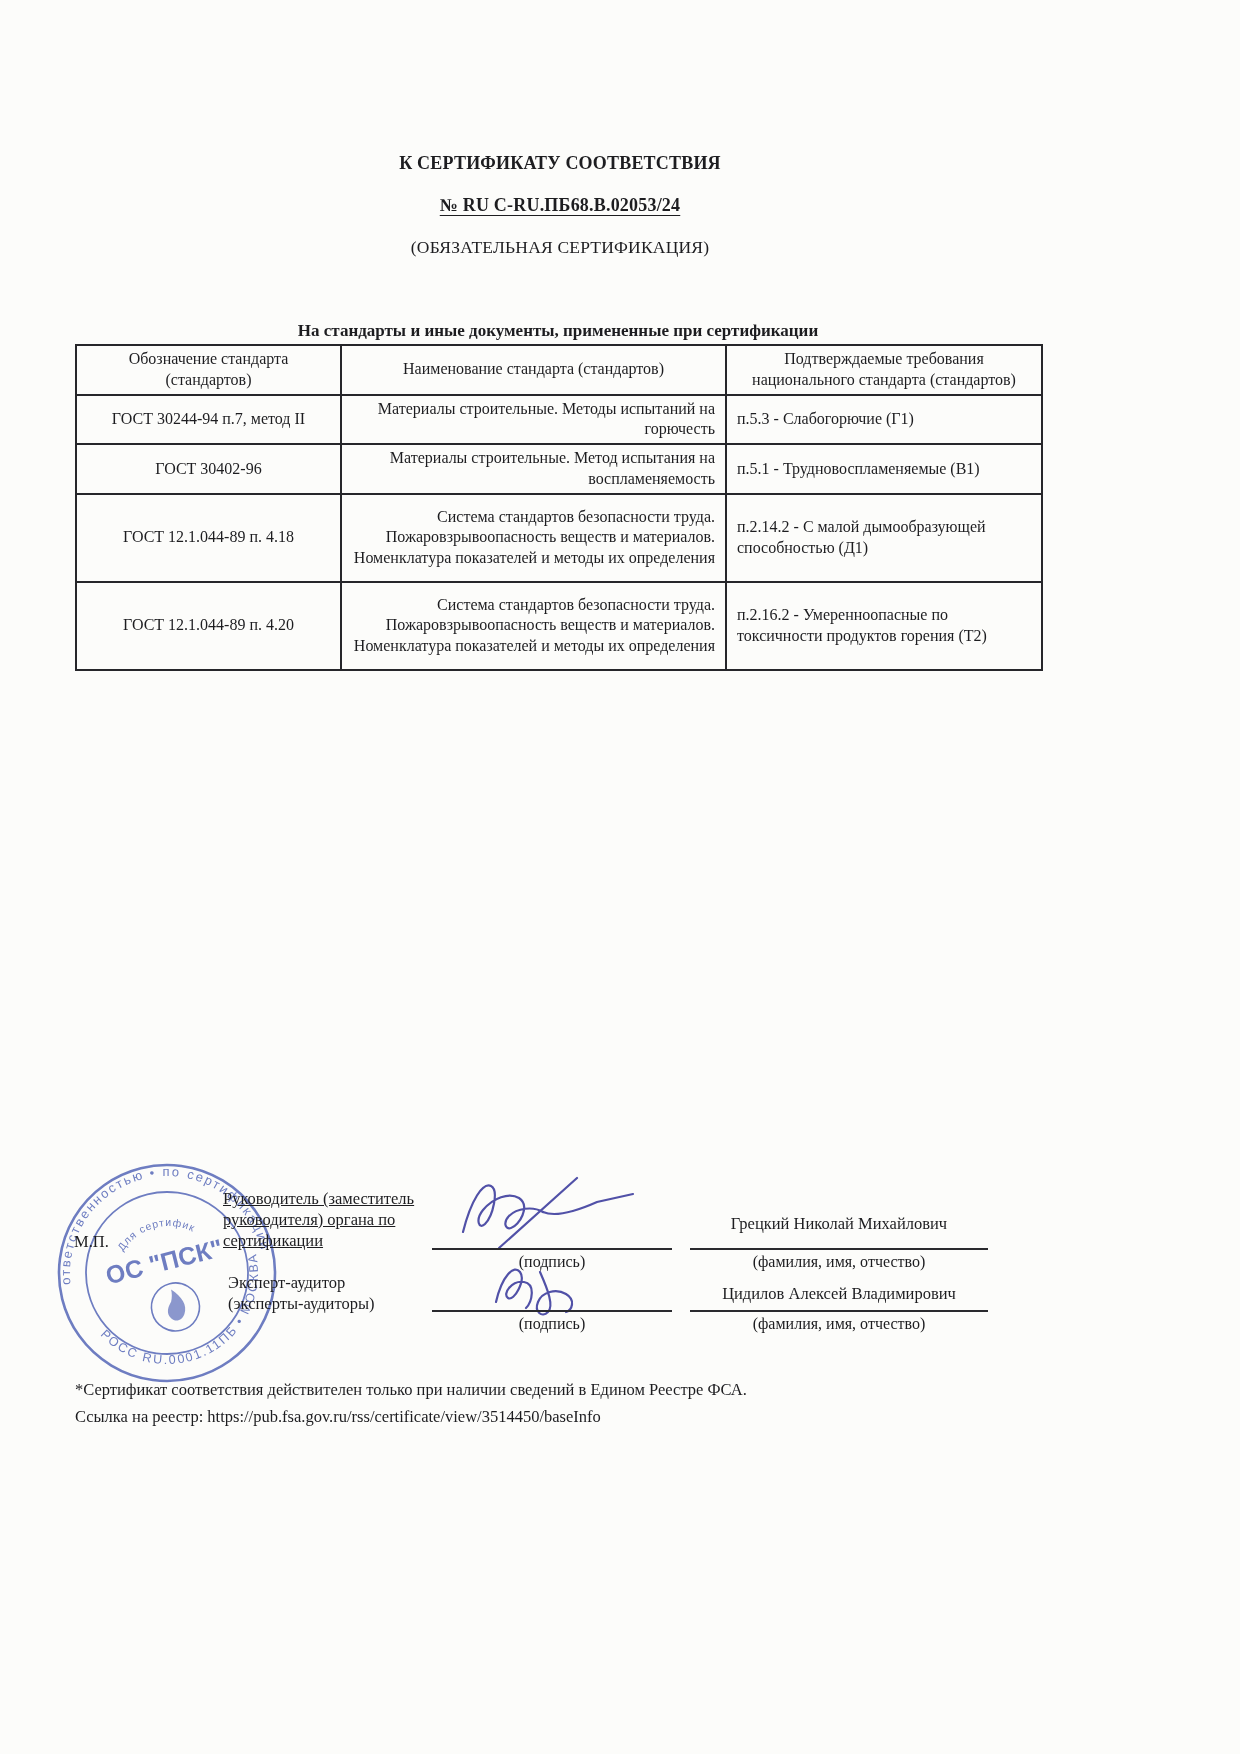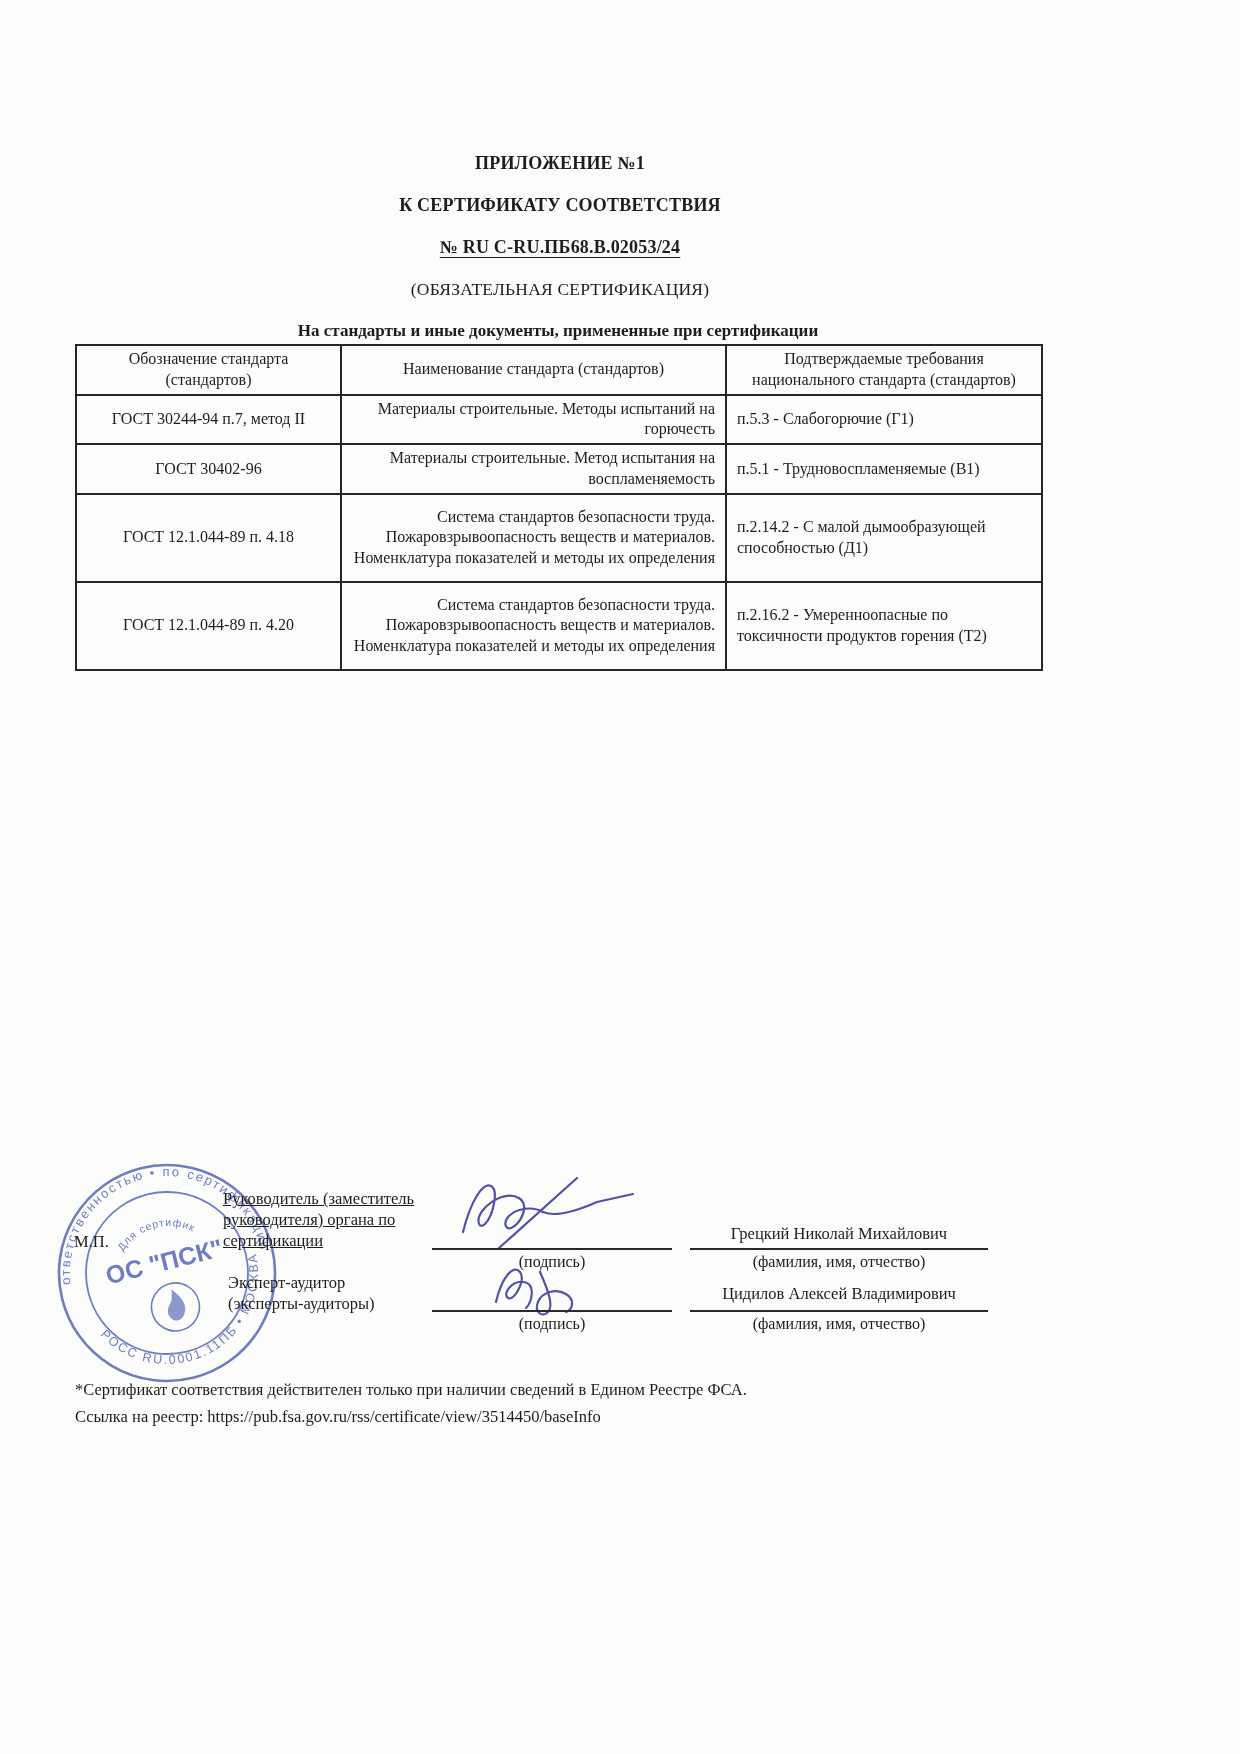--- a/index.html
+++ b/index.html
@@ -64,39 +64,38 @@
   .line-sign-2 { left: 432px; top: 150px; width: 240px; }
   .line-name-2 { left: 690px; top: 150px; width: 298px; }
 
   .caption-under { position: absolute; text-align: center; font-size: 16px; }
   .cap-sign-1 { left: 432px; top: 93px; width: 240px; }
   .cap-name-1 { left: 690px; top: 93px; width: 298px; }
   .cap-sign-2 { left: 432px; top: 155px; width: 240px; }
   .cap-name-2 { left: 690px; top: 155px; width: 298px; }
 
   .fio { position: absolute; text-align: center; font-size: 16.5px; }
-  .fio-1 { left: 690px; top: 64px; width: 298px; }
+  .fio-1 { left: 690px; top: 54px; width: 298px; }
   .fio-2 { left: 690px; top: 124px; width: 298px; }
 
   .handsig { position: absolute; }
   .handsig-1 { left: 455px; top: 12px; }
   .handsig-2 { left: 478px; top: 98px; }
 
   
   .doc-footer { position: absolute; top: 1376px; left: 75px; width: 960px; font-size: 16.5px; line-height: 27px; }
 
   .stamp-text { fill: #5668b8; font-family: "Liberation Sans", sans-serif; }
 </style>
 </head>
 <body>
 
 <div class="page">
 
   <div class="doc-header">
-    <div class="hline">ПРИЛОЖЕНИЕ №1</div>
     <div class="hline">К СЕРТИФИКАТУ СООТВЕТСТВИЯ</div>
     <div class="hline cert-number">№ RU С-RU.ПБ68.В.02053/24</div>
     <div class="hline cert-type">(ОБЯЗАТЕЛЬНАЯ СЕРТИФИКАЦИЯ)</div>
   </div>
 
   <div class="table-caption">На стандарты и иные документы, примененные при сертификации</div>
 
   <table class="standards">
     <colgroup>
       <col class="c-designation">

